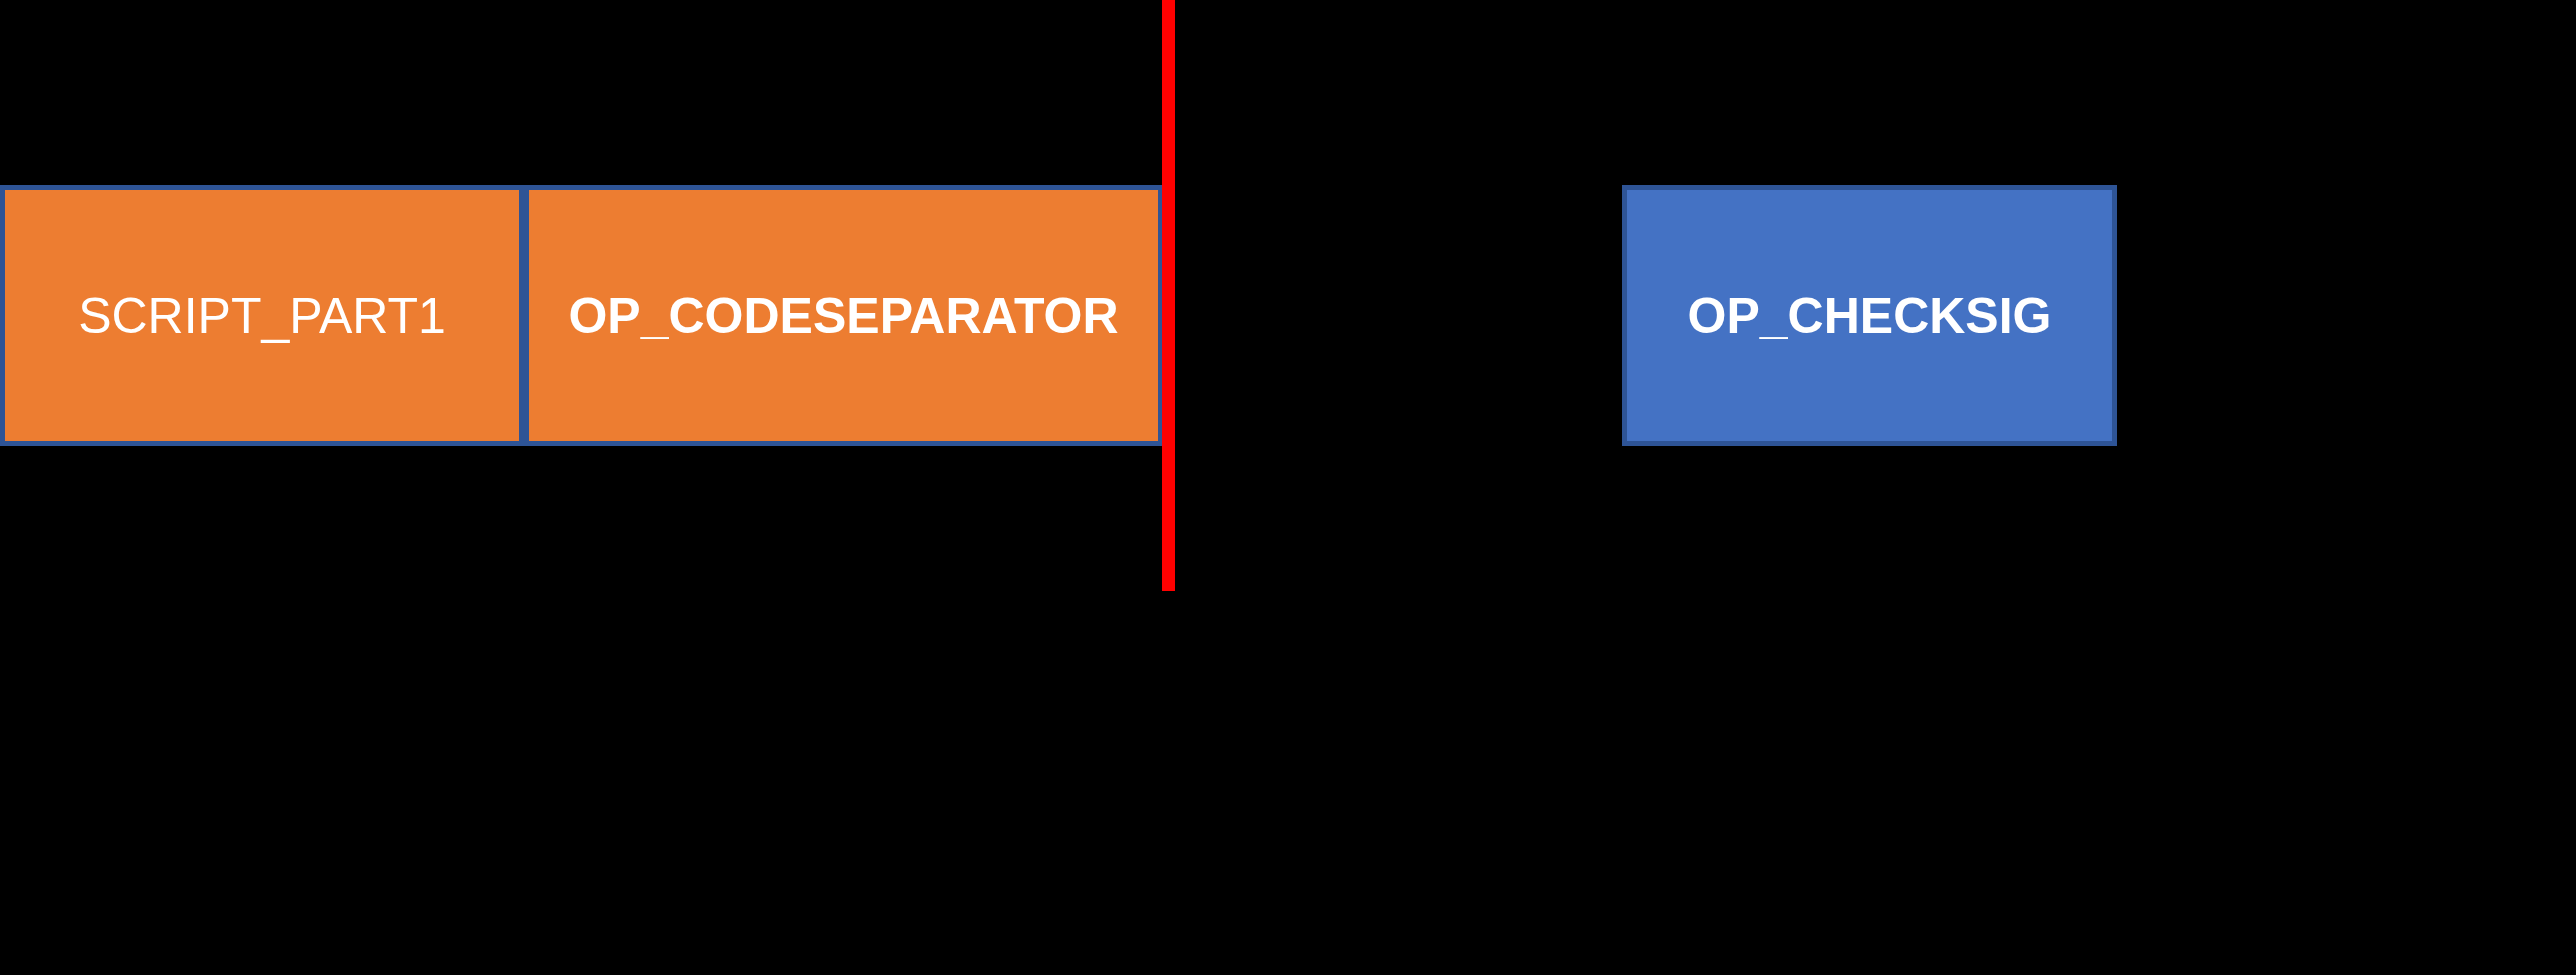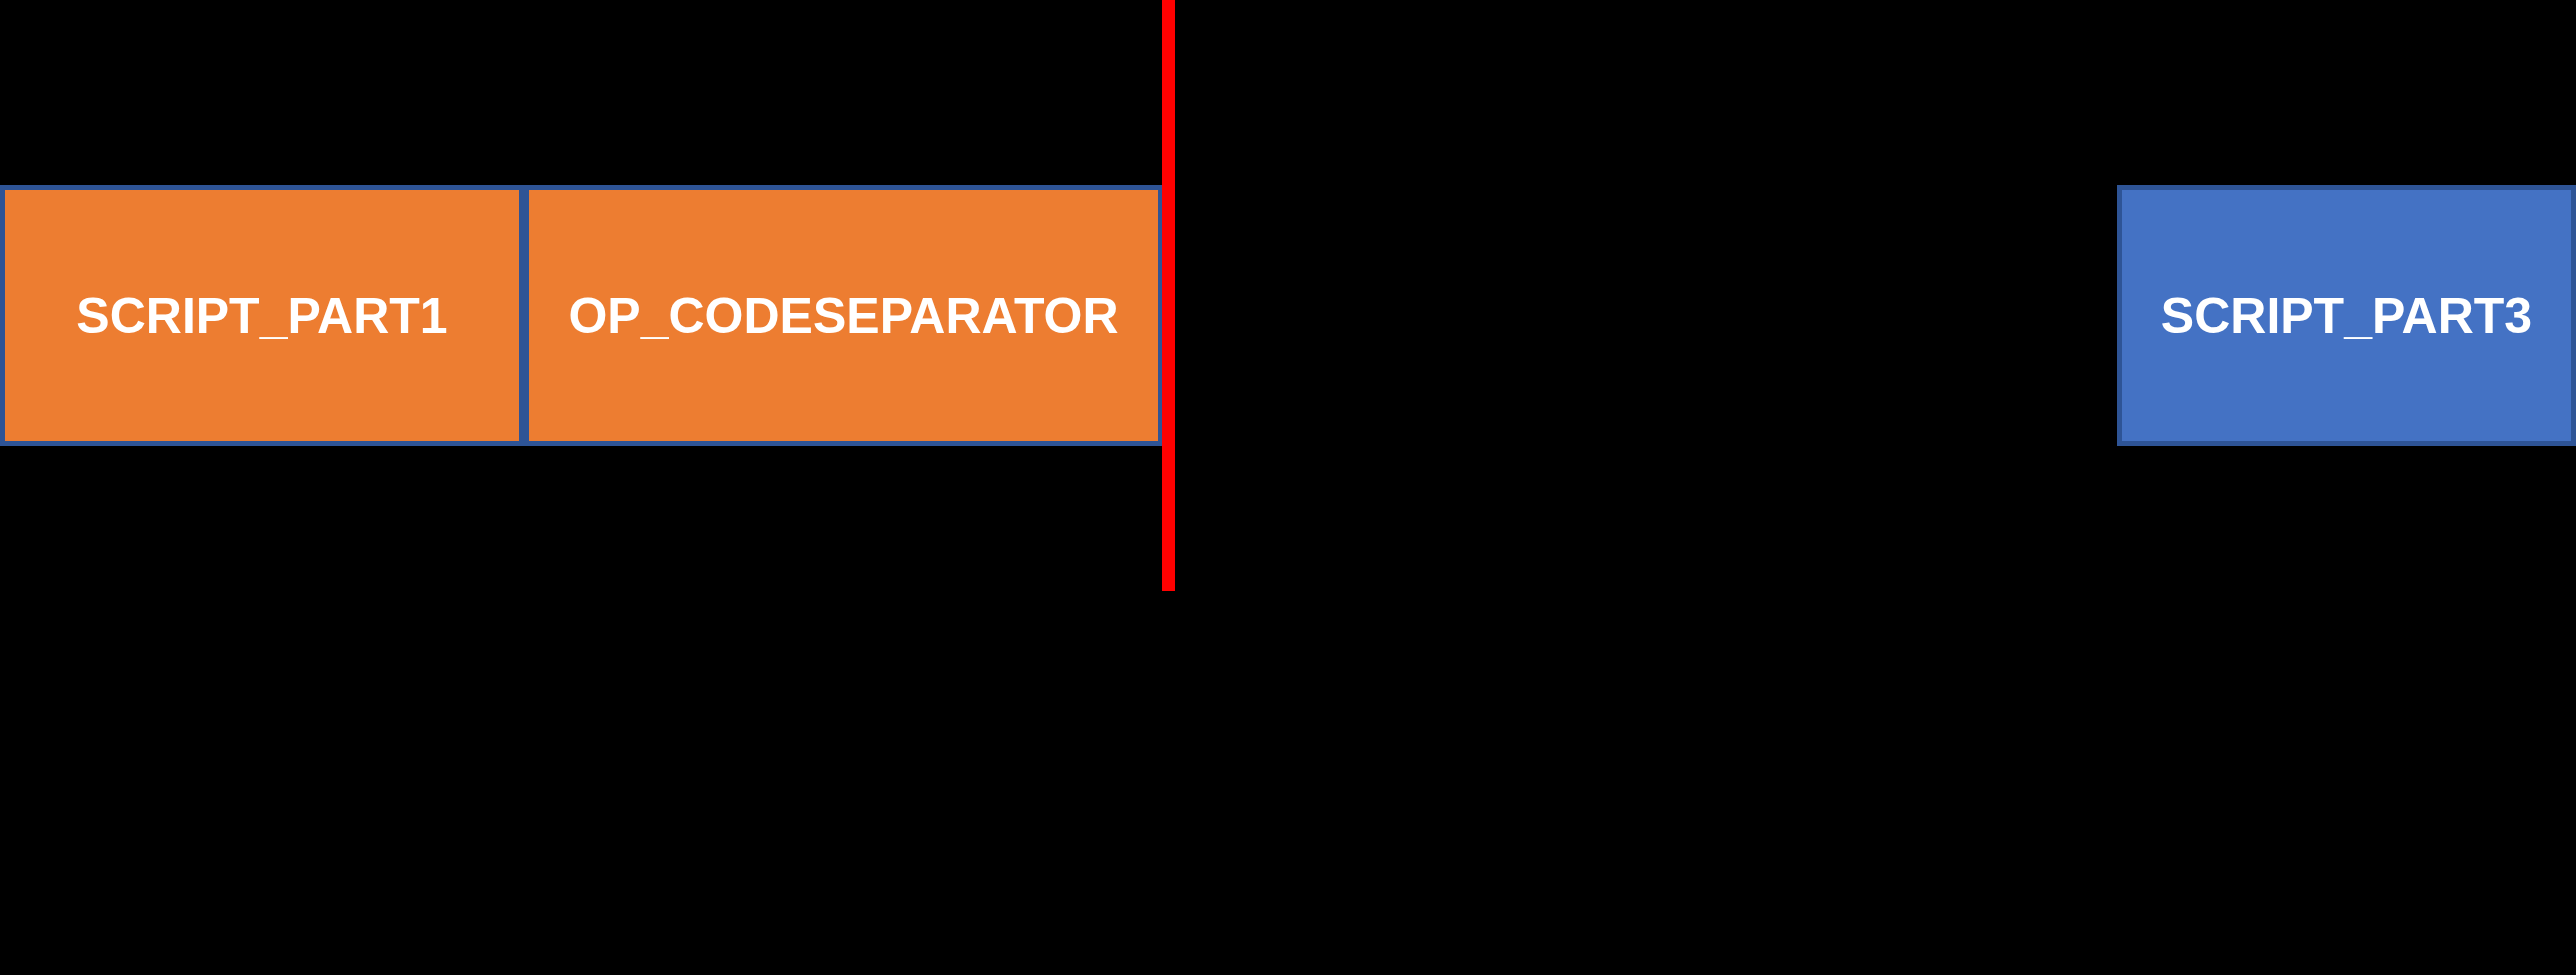--- a/index.html
+++ b/index.html
@@ -43,21 +43,21 @@
 
   .segment.orange { background: #ED7D31; }
   .segment.blue   { background: #4472C4; }
 
   .segment-label {
     color: #FFFFFF;
     font-size: 50px;
     line-height: 1;
     letter-spacing: 0px;
     white-space: nowrap;
-    font-weight: 700;
+    font-weight: 400;
     text-align: center;
   }
   .segment-label.bold { font-weight: 700; }
 
   
   #seg-0 { left: 0px;    width: 524px; }
   #seg-1 { left: 524px;  width: 639px; }
   #seg-2 { left: 1175px; width: 448px; }
   #seg-3 { left: 1622px; width: 495px; }
   #seg-4 { left: 2117px; width: 459px; }
@@ -82,23 +82,23 @@
 
     <div class="segment orange" id="seg-0">
       <span class="segment-label">SCRIPT_PART1</span>
     </div>
 
     <div class="segment orange" id="seg-1">
       <span class="segment-label bold">OP_CODESEPARATOR</span>
     </div>
 
 
+    <div class="segment blue" id="seg-3">
+      <span class="segment-label bold">OP_CHECKSIG</span>
+    </div>
 
-    <div class="segment blue" id="seg-4">
-      <span class="segment-label">SCRIPT_PART3</span>
-    </div>
 
   </div>
 
   <div class="split-marker"></div>
 
 </div>
 
 
 </body></html>

